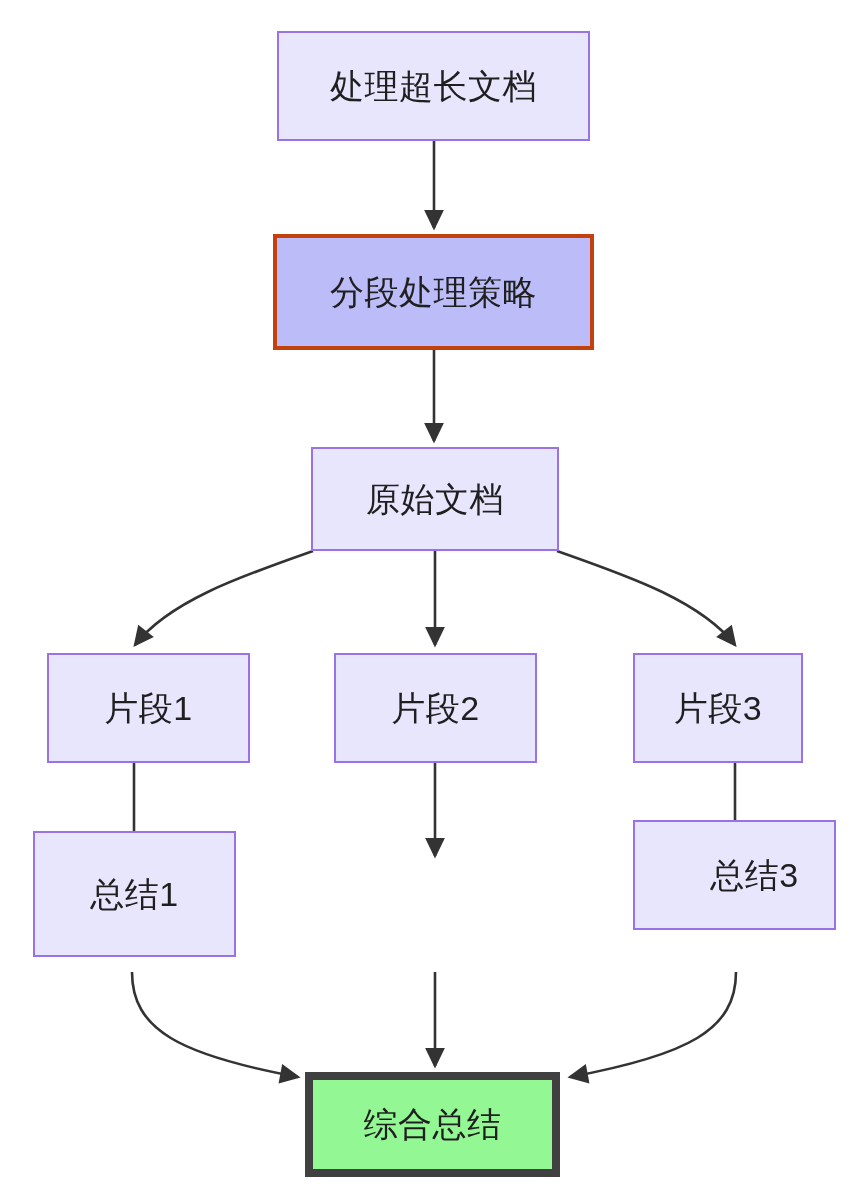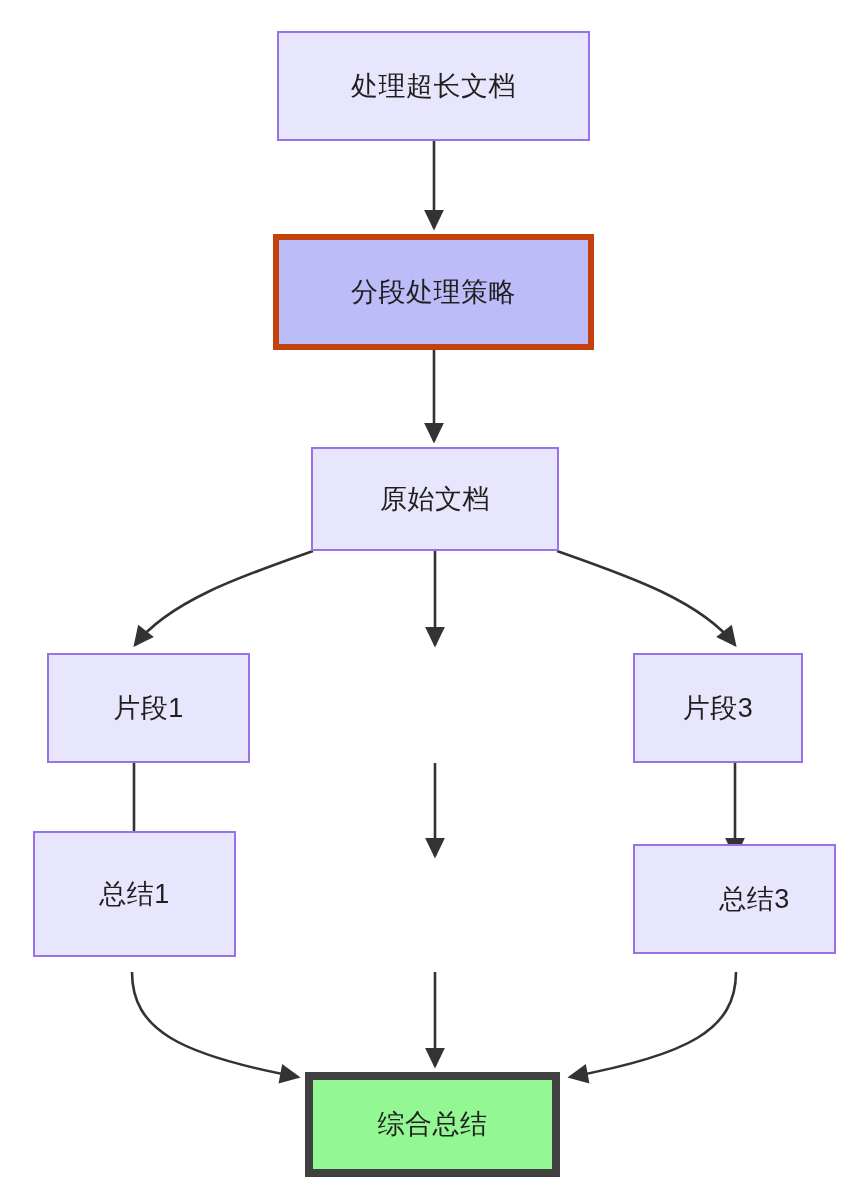--- a/index.html
+++ b/index.html
@@ -27,32 +27,32 @@
     height: 1196px;
   }
   .node {
     position: absolute;
     box-sizing: border-box;
     display: flex;
     align-items: center;
     justify-content: center;
     text-align: center;
     color: #1f1f1f;
-    font-size: 27px;
+    font-size: 34px;
     line-height: 1.2;
     letter-spacing: 0.5px;
     z-index: 2;
   }
   .node-normal {
     background: #e8e6fd;
     border: 2px solid #9a72e8;
   }
   .node-strategy {
     background: #bcbcf8;
-    border: 6px solid #c2410c;
+    border: 4px solid #c2410c;
   }
   .node-final {
     background: #93f894;
     border: 8px solid #404040;
   }
   .node-label {
     display: block;
     white-space: nowrap;
   }
 </style>
@@ -87,26 +87,29 @@
     </div>
   <div class="node node-strategy" style="left:273px; top:234px;  width:321px; height:116px;">
       <span class="node-label">分段处理策略</span>
     </div>
   <div class="node node-normal" style="left:311px; top:447px;  width:248px; height:104px;">
       <span class="node-label">原始文档</span>
     </div>
   <div class="node node-normal" style="left:33px;  top:653px;  width:203px; height:110px;margin-left:14px;">
       <span class="node-label">片段1</span>
     </div>
+  <div class="node node-normal" style="left:334px; top:653px;  width:203px; height:110px;">
+      <span class="node-label">片段2</span>
+    </div>
   <div class="node node-normal" style="left:633px; top:653px;  width:170px; height:110px;">
       <span class="node-label">片段3</span>
     </div>
   <div class="node node-normal" style="left:33px;  top:831px;  width:203px; height:126px;">
       <span class="node-label">总结1</span>
     </div>
-  <div class="node node-normal" style="left:633px; top:844px;  width:203px; height:110px;padding-left:40px;">
+  <div class="node node-normal" style="left:633px; top:820px;  width:203px; height:110px;padding-left:40px;">
       <span class="node-label">总结3</span>
     </div>
   <div class="node node-final" style="left:305px; top:1072px; width:255px; height:105px;">
       <span class="node-label">综合总结</span>
     </div>
 
 </div>
 
 </body></html>

